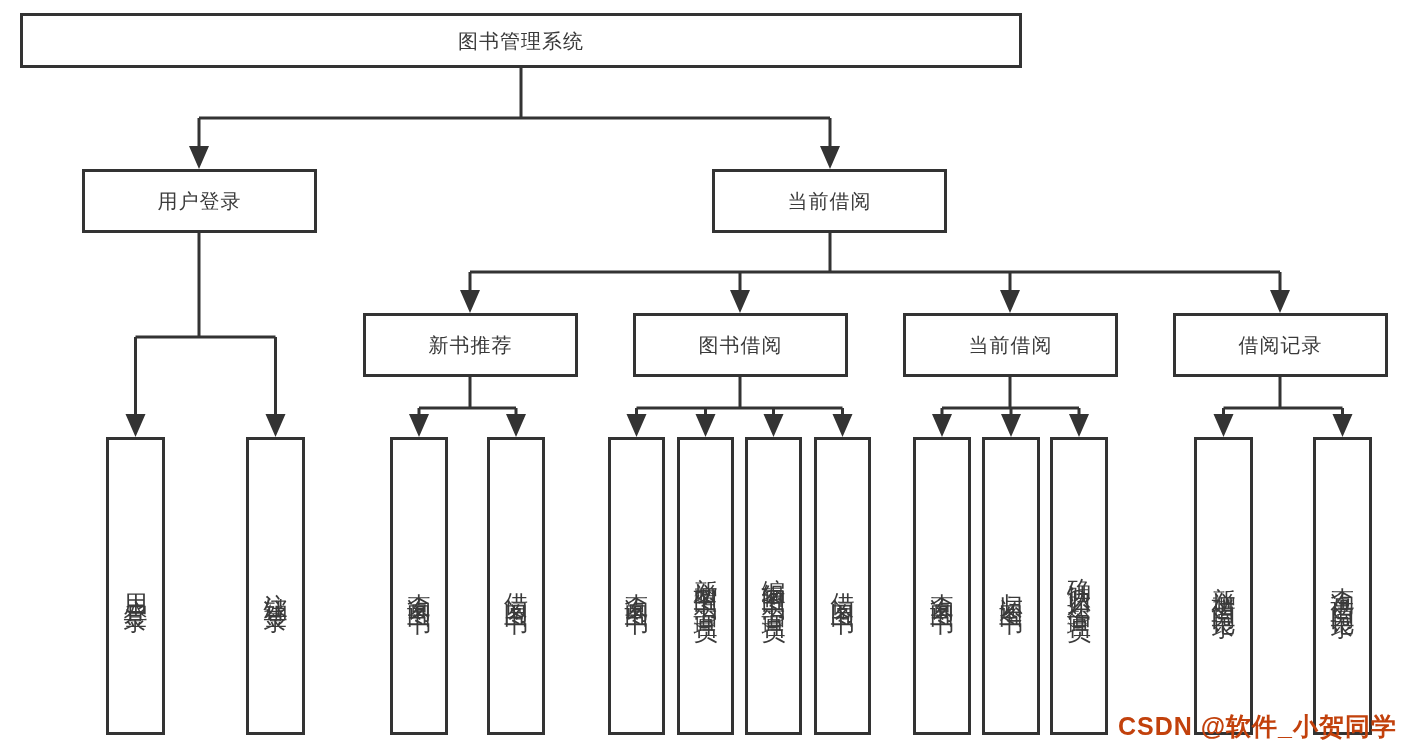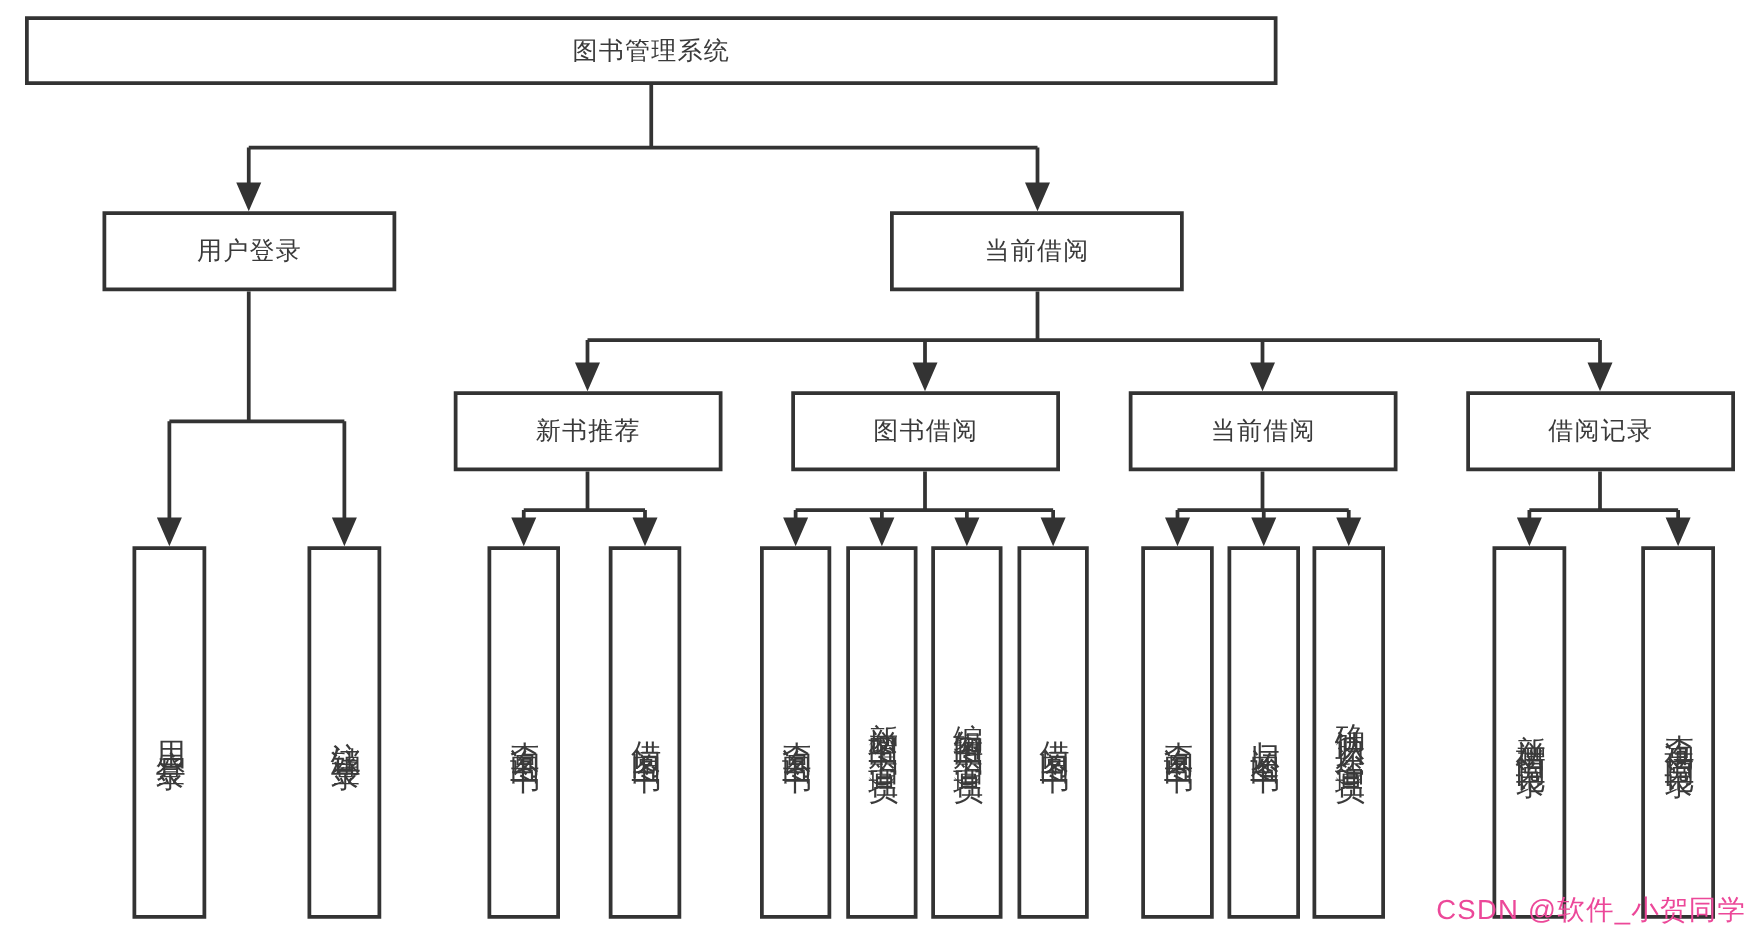--- a/index.html
+++ b/index.html
@@ -45,24 +45,25 @@
     white-space: nowrap;
   }
   .box.v2 {
     top: 437px;
     height: 298px;
   }
   #watermark {
     position: absolute;
     right: 8px;
     bottom: 4px;
-    font-size: 22px;
-    color: #ec4899;
+    font-size: 25px;
+    color: #c2410c;
     letter-spacing: 1px;
     white-space: nowrap;
+    font-weight: bold;
   }
 </style>
 </head>
 <body>
 
 <div id="stage">
 
   <svg id="connectors" viewBox="0 0 1405 747" xmlns="http://www.w3.org/2000/svg">
     <path d="M521 68 V118 M199 118 H830 M199 118 V148 M830 118 V148
              M199 233 V337 M135.5 337 H275.5 M135.5 337 V416 M275.5 337 V416

